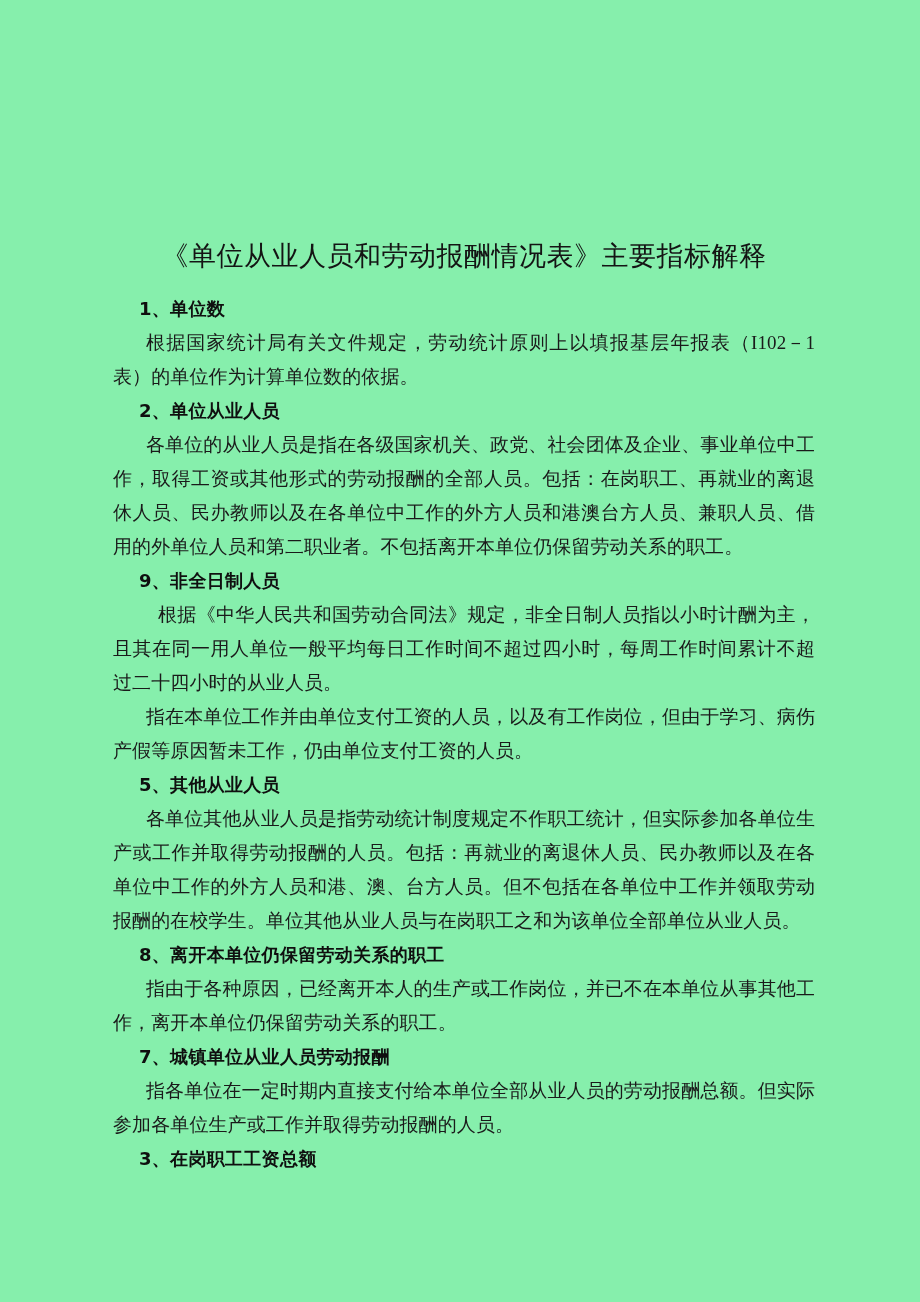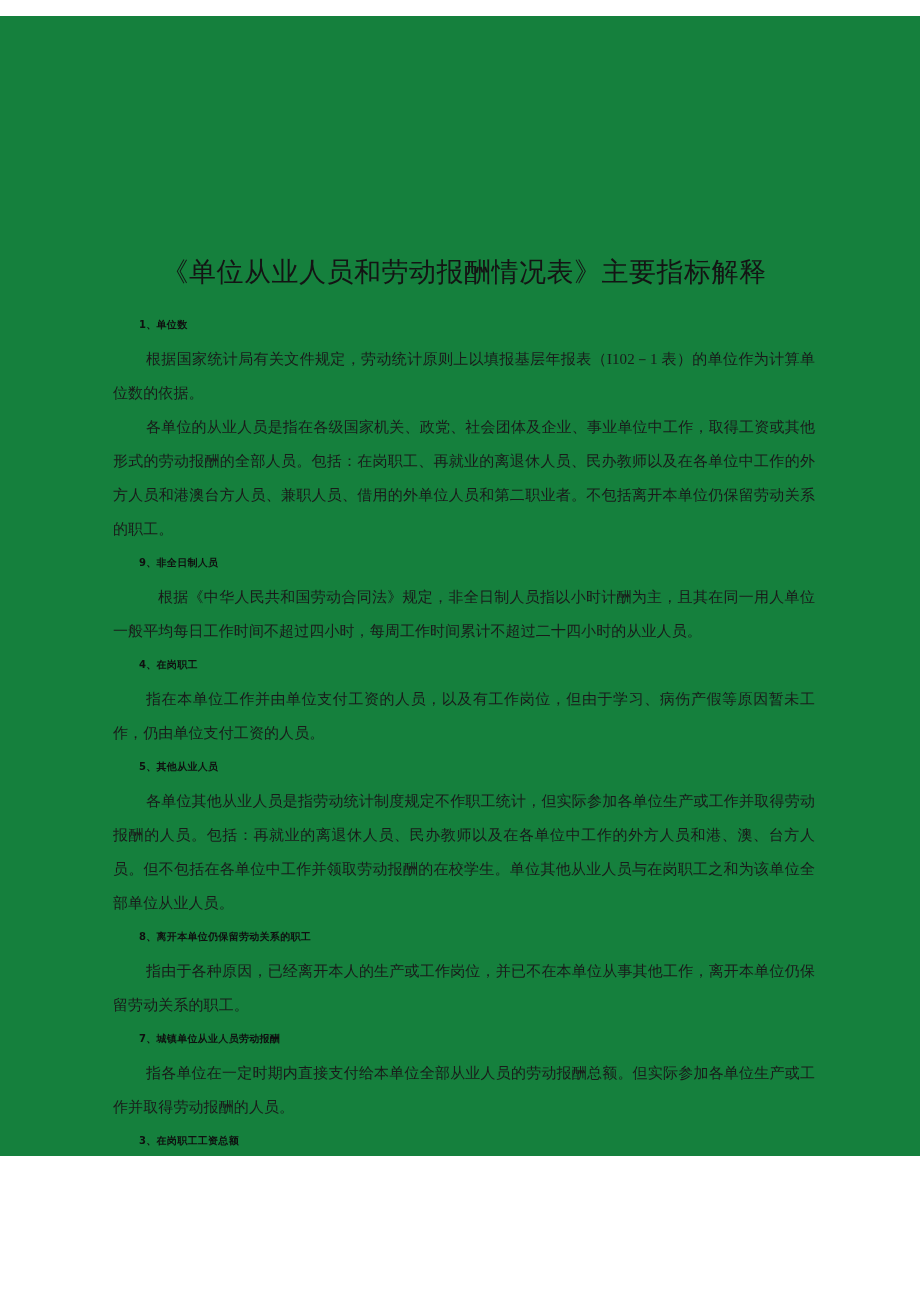--- a/index.html
+++ b/index.html
@@ -11,23 +11,23 @@
 
   body {
     font-family: "Liberation Serif", "DejaVu Serif", serif;
     color: #1a1a1a;
     -webkit-font-smoothing: antialiased;
   }
 
   .page {
     position: relative;
     width: 920px;
-    height: 1140px;
-    margin: 16px auto;
-    background: #15803d;
+    height: 1302px;
+    margin: 0 auto;
+    background: #86efac;
     overflow: hidden;
     box-sizing: border-box;
   }
 
   
   .page-top-gap {
     height: 236px;
   }
 
   .doc-body {
@@ -48,32 +48,32 @@
     white-space: nowrap;
   }
 
   .section {
     margin: 0;
   }
 
   .section-heading {
     font-family: "DejaVu Sans", "Liberation Sans", sans-serif;
     font-weight: 700;
-    font-size: 10px;
+    font-size: 18px;
     line-height: 34px;
     color: #0f0f0f;
     margin: 0;
     padding-left: 26px;
     letter-spacing: 0.3px;
     white-space: nowrap;
   }
 
   .section-body {
     font-family: "Liberation Serif", "DejaVu Serif", serif;
-    font-size: 15px;
+    font-size: 19px;
     line-height: 34px;
     color: #1a1a1a;
     margin: 0;
     text-align: justify;
     text-justify: inter-character;
     text-indent: 33px;
     letter-spacing: 0.1px;
     word-break: break-all;
   }
 
@@ -95,30 +95,30 @@
   <div class="doc-body">
 
     <h1 class="doc-title">《单位从业人员和劳动报酬情况表》主要指标解释</h1>
 
     <div class="section">
       <h2 class="section-heading">1、单位数</h2>
       <p class="section-body">根据国家统计局有关文件规定，劳动统计原则上以填报基层年报表（I102－1 表）的单位作为计算单位数的依据。</p>
     </div>
 
     <div class="section">
+      <h2 class="section-heading">2、单位从业人员</h2>
       <p class="section-body">各单位的从业人员是指在各级国家机关、政党、社会团体及企业、事业单位中工作，取得工资或其他形式的劳动报酬的全部人员。包括：在岗职工、再就业的离退休人员、民办教师以及在各单位中工作的外方人员和港澳台方人员、兼职人员、借用的外单位人员和第二职业者。不包括离开本单位仍保留劳动关系的职工。</p>
     </div>
 
     <div class="section">
       <h2 class="section-heading">9、非全日制人员</h2>
       <p class="section-body wide-indent">根据《中华人民共和国劳动合同法》规定，非全日制人员指以小时计酬为主，且其在同一用人单位一般平均每日工作时间不超过四小时，每周工作时间累计不超过二十四小时的从业人员。</p>
     </div>
 
     <div class="section">
-      <h2 class="section-heading">4、在岗职工</h2>
       <p class="section-body">指在本单位工作并由单位支付工资的人员，以及有工作岗位，但由于学习、病伤产假等原因暂未工作，仍由单位支付工资的人员。</p>
     </div>
 
     <div class="section">
       <h2 class="section-heading">5、其他从业人员</h2>
       <p class="section-body">各单位其他从业人员是指劳动统计制度规定不作职工统计，但实际参加各单位生产或工作并取得劳动报酬的人员。包括：再就业的离退休人员、民办教师以及在各单位中工作的外方人员和港、澳、台方人员。但不包括在各单位中工作并领取劳动报酬的在校学生。单位其他从业人员与在岗职工之和为该单位全部单位从业人员。</p>
     </div>
 
     <div class="section">
       <h2 class="section-heading">8、离开本单位仍保留劳动关系的职工</h2>

